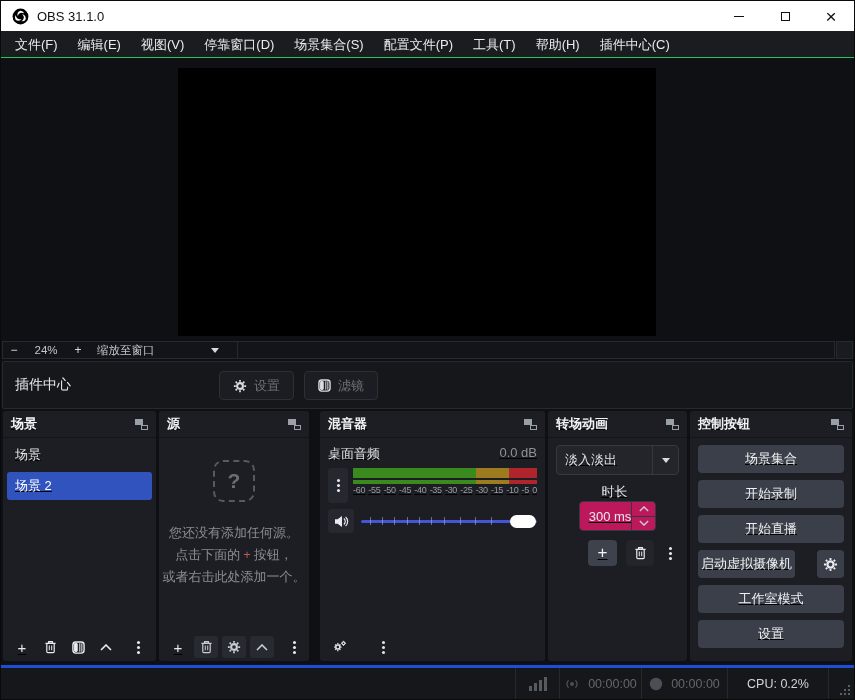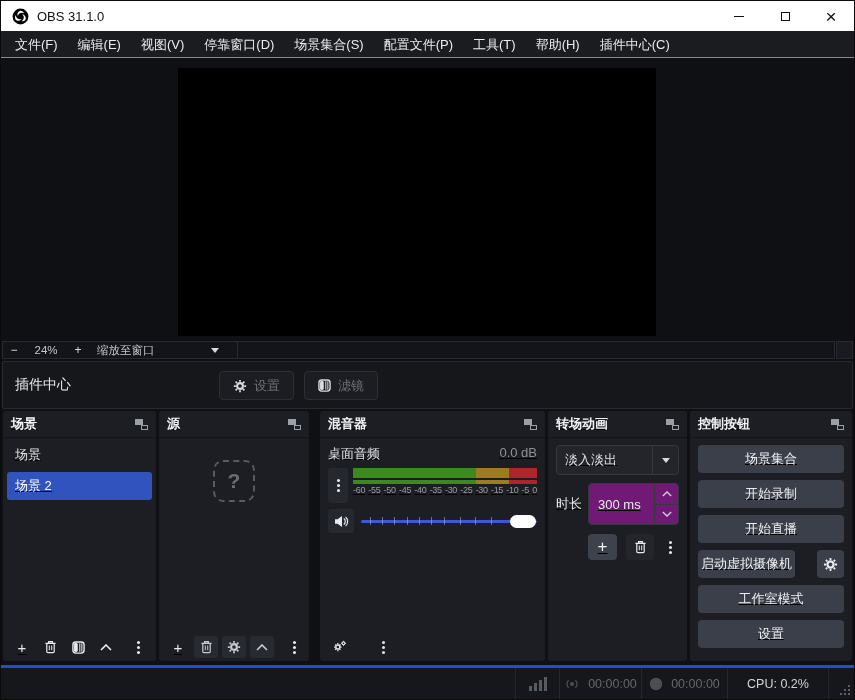--- a/index.html
+++ b/index.html
@@ -86,23 +86,23 @@
   .slider { flex:1 1 auto; position:relative; height:14px; }
   .sl-track { position:absolute; left:0; right:0; top:5.5px; height:3px; background:#4254d8; border-radius:2px; }
   .sl-tick { position:absolute; top:3px; width:1px; height:8px; background:rgba(185,195,215,0.5); }
   .sl-handle { position:absolute; right:1px; top:0.5px; width:26px; height:13px; border-radius:7px; background:#ffffff; }
 
   
   .tr-body { padding:7px 8px; }
   .combo { height:30px; background:#23252b; border:1px solid #35383f; border-radius:4px; display:flex; align-items:stretch; }
   .combo-lbl { flex:1 1 auto; display:flex; align-items:center; padding:0 8px; font-size:13px; color:#dfe1e4; }
   .combo-arrow { flex:0 0 26px; border-left:1px solid #35383f; display:flex; align-items:center; justify-content:center; }
-  .dur-row { display:flex; align-items:center; margin-top:8px; }
+  .dur-row { display:flex; align-items:center; margin-top:8px;flex-direction:column; }
   .dur-lbl { font-size:13px; color:#e8eaec; margin-right:6px; }
-  .spin { flex:1 1 auto; height:42px; background:#701a75; border:1px solid #35383f; border-radius:4px; display:flex; }
+  .spin { flex:1 1 auto; height:30px; background:#be185d; border:1px solid #35383f; border-radius:4px; display:flex; }
   .spin-val { flex:1 1 auto; display:flex; align-items:center; padding-left:9px; font-size:13px; color:#e8eaec; }
   .spin-btns { flex:0 0 24px; border-left:1px solid #35383f; display:flex; flex-direction:column; }
   .spin-btn { flex:1 1 auto; display:flex; align-items:center; justify-content:center; }
   .spin-btn.up { border-bottom:1px solid #35383f; }
   .tr-btns { display:flex; justify-content:flex-end; align-items:center; gap:9px; margin-top:9px; padding-right:2px; }
   .tr-add { width:29px; height:26px; background:#3d424d; border-radius:4px; color:#f2f3f5; font-size:17px; display:flex; align-items:center; justify-content:center; }
   .tr-del { width:28px; height:26px; background:#23252b; border-radius:4px; display:flex; align-items:center; justify-content:center; color:#e8eaee; }
   .tr-dots { width:14px; display:flex; justify-content:center; color:#e8eaee; }
 
   
@@ -254,20 +254,25 @@
       <div class="p-head">
         <span class="p-title">源</span>
         <span class="popout">
             <span class="sq1"></span>
             <span class="sq2"></span>
           </span>
       </div>
       <div class="p-body">
         <div class="src-empty">
           <div class="q-box">?</div>
+          <div class="src-hint">
+            <span>您还没有添加任何源。</span><br>
+            <span>点击下面的</span><span class="plus-red">+</span><span>按钮，</span><br>
+            <span>或者右击此处添加一个。</span>
+          </div>
         </div>
       </div>
       <div class="p-tools">
         <span class="tool">+</span>
         <span class="tool boxed">
           <svg width="13" height="14" viewBox="0 0 14 15" fill="none" stroke="#c9ccd2">
             <path d="M1.5 3.5h11M5 3V1.8h4V3" stroke-width="1.3"></path>
             <rect x="3" y="3.5" width="8" height="10" rx="1.2" stroke-width="1.3"></rect>
             <path d="M5.7 6v5M8.3 6v5" stroke-width="1.1"></path>
           </svg>

